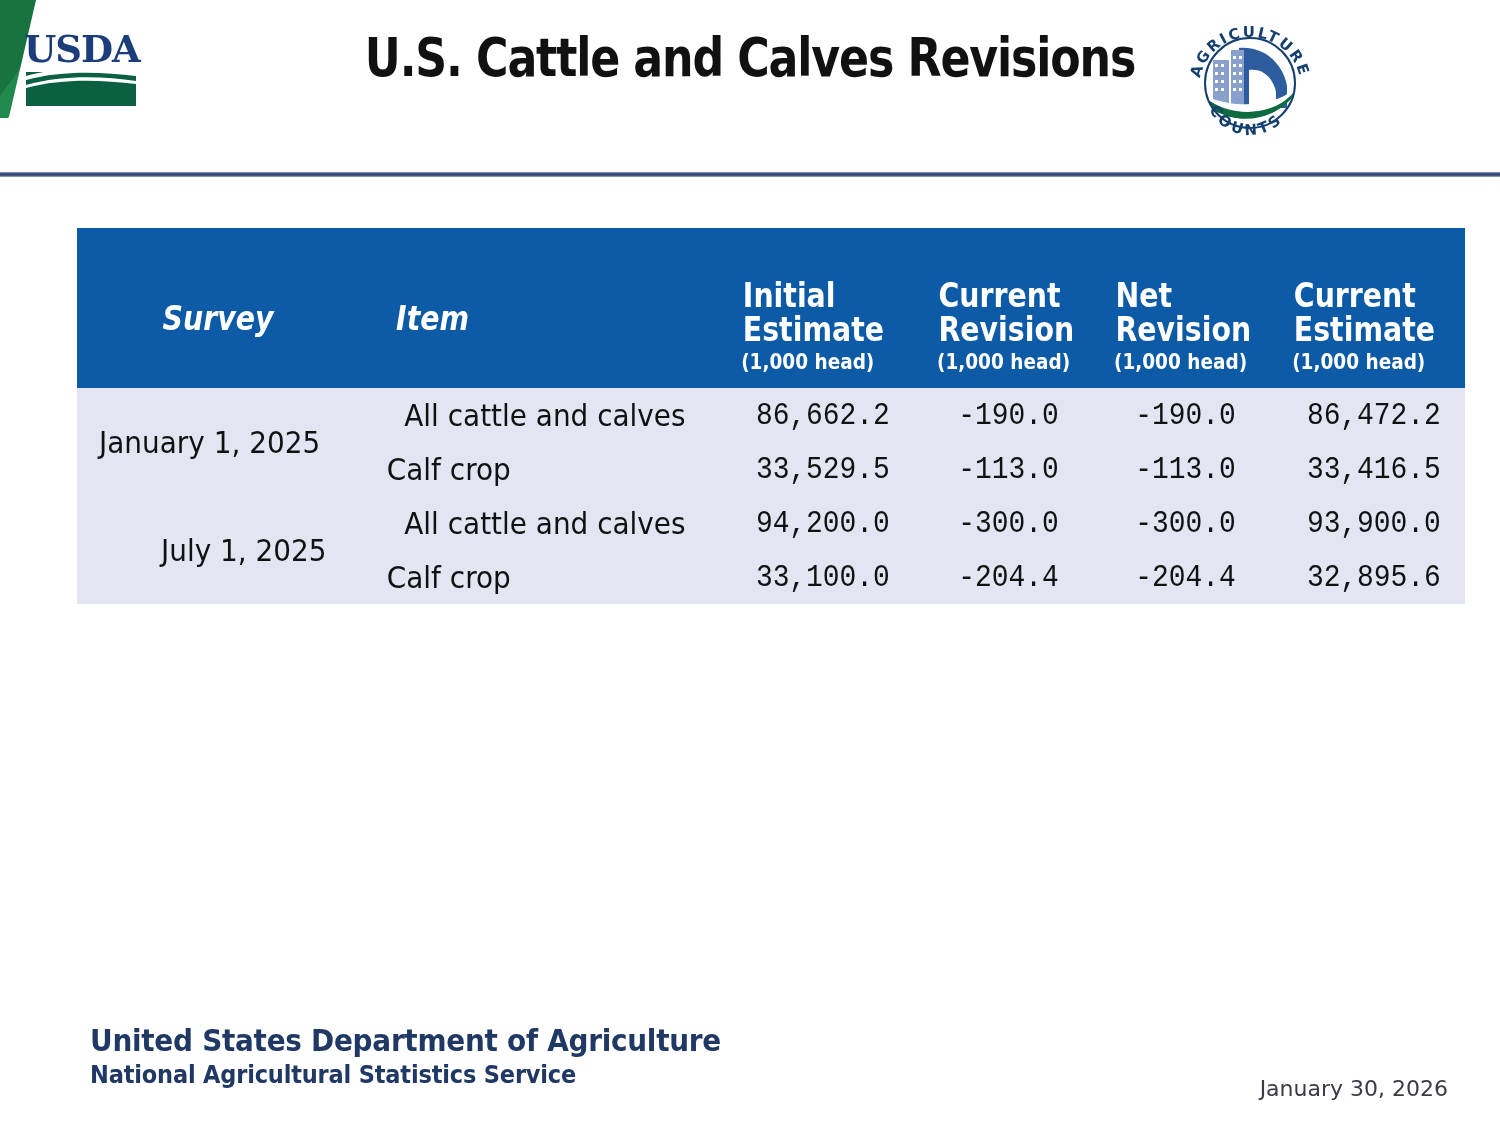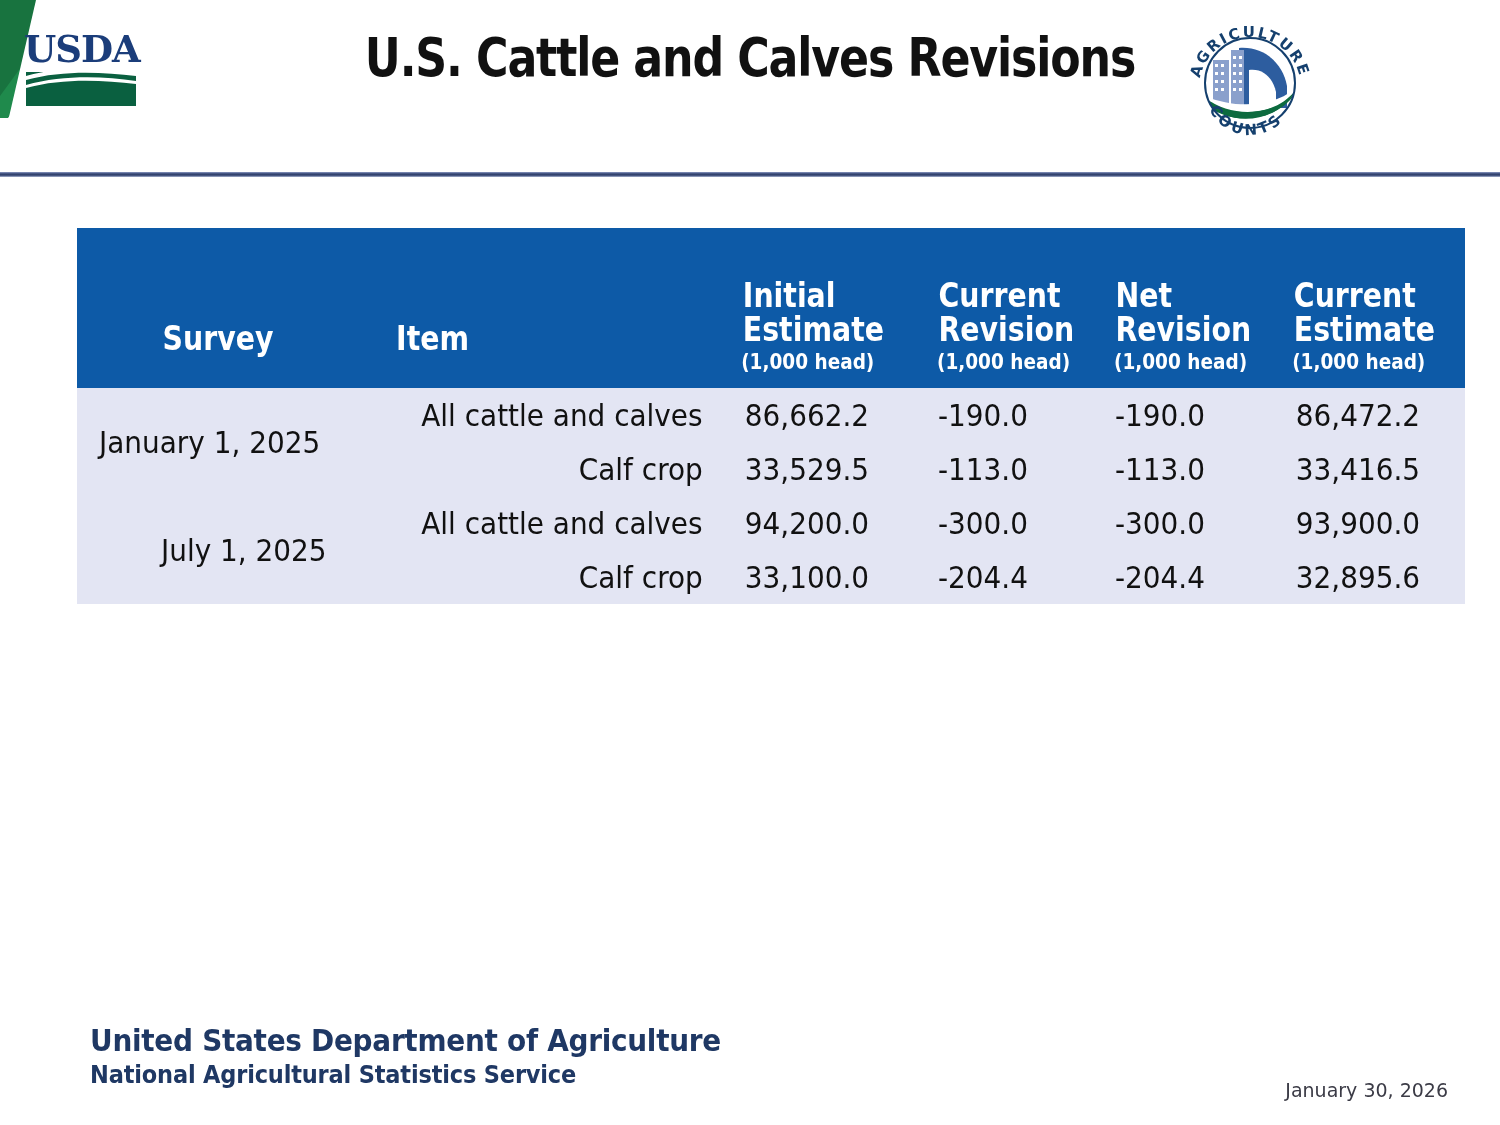--- a/index.html
+++ b/index.html
@@ -104,21 +104,22 @@
   .th-unit {
     font-weight: bold;
     font-size: 21px;
     transform: scaleX(0.88);
     transform-origin: center bottom;
     margin-top: 5px;
     white-space: nowrap;
   }
   th.th-survey .th-inner,
   th.th-item .th-inner {
-    padding-bottom: 32px;
+    padding-bottom: 52px;
+    font-style: italic;
   }
   th.th-survey { text-align: center; }
   th.th-item   { text-align: left; }
   th.th-num    { text-align: left; }
 
   #revisions-table tbody td {
     background: #e3e5f3;
     color: #111111;
     font-size: 31px;
     height: 54px;
@@ -127,26 +128,26 @@
     transform-origin: left center;
     white-space: nowrap;
   }
   td.cell-survey {
     text-align: right;
     vertical-align: middle;
     padding-left: 14px;
     padding-top: 34px;
   }
   td.cell-item {
-    text-align: right;
     padding-right: 18px;
   }
   td.cell-num {
-    text-align: left;
+    text-align: center;
     padding-right: 14px;
+    font-family: Liberation Mono, monospace;
   }
   .shrink { display: inline-block; transform: scaleX(0.9); transform-origin: right center; }
   .shrink-l { display: inline-block; transform: scaleX(0.9); transform-origin: left center; }
 
   
   #footer-org {
     position: absolute;
     left: 42px;
     bottom: 36px;
     font-family: "DejaVu Sans", sans-serif;
@@ -168,21 +169,21 @@
     transform: scaleX(0.9);
     transform-origin: left bottom;
     margin-top: 2px;
     white-space: nowrap;
   }
   #footer-date {
     position: absolute;
     right: 52px;
     bottom: 24px;
     font-family: "DejaVu Sans", sans-serif;
-    font-size: 19px;
+    font-size: 22px;
     color: #3b3b46;
     white-space: nowrap;
     margin-top: 15px;
   }
 </style>
 </head>
 <body>
 
 <svg id="corner-decor" viewBox="0 0 240 130" preserveAspectRatio="none">
   <path d="M0 0 L240 0 L92 14 L0 92 Z" fill="#4a5aa8"></path>

